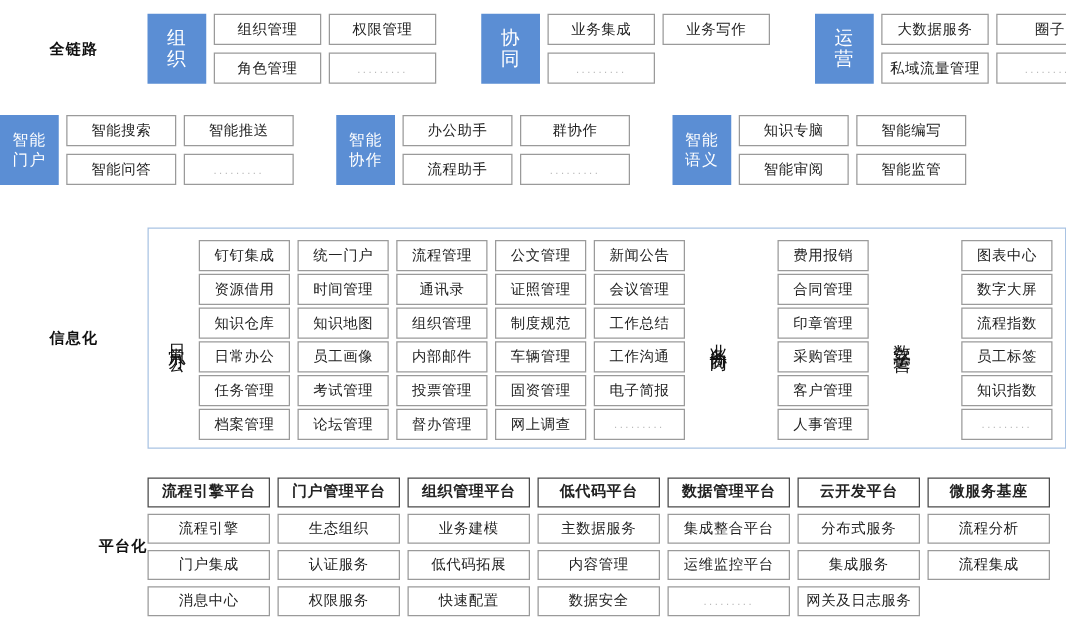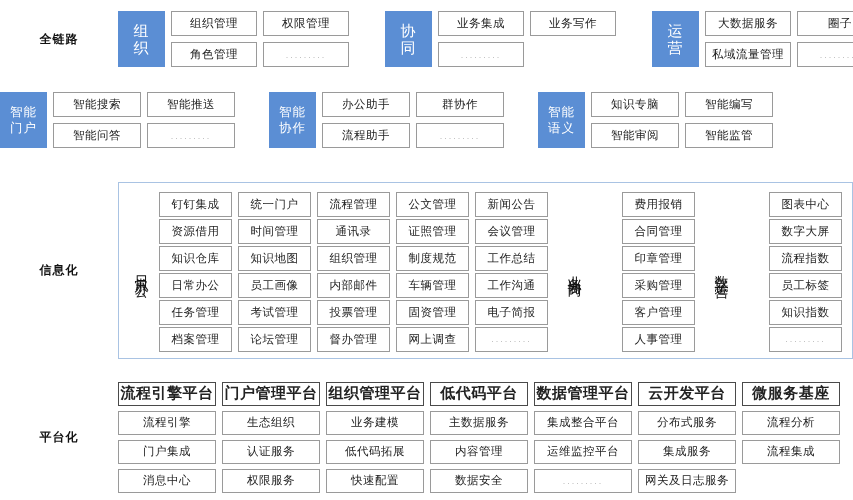--- a/index.html
+++ b/index.html
@@ -119,35 +119,35 @@
   
   .plat-grid {
     display: grid;
     grid-template-columns: repeat(7, 98px);
     grid-template-rows: repeat(4, 24px);
     gap: 5px 6px;
   }
   .cell.head {
     border: 1px solid #4a4a4a;
     font-weight: bold;
-    font-size: 15px;
+    font-size: 12px;
     height: 24px;
   }
   .plat-grid .cell { height: 24px; }
 
   
   #chain-row   { position: absolute; left: 0;  top: 8px;  }
   #ai-row      { position: absolute; left: 0;  top: 92px; }
   #info-row    { position: absolute; left: 0;  top: 170px;}
   #plat-row    { position: absolute; left: 0;  top: 378px;}
 
   #chain-row .row-label { line-height: 62px; }
   #ai-row .row-label    { line-height: 58px; }
   #info-row .row-label  { line-height: 200px; }
-  #plat-row .row-label  { line-height: 118px; }
+  #plat-row .row-label  { line-height: 118px; text-align: right; }
 </style>
 </head>
 <body>
 
 <div class="row" id="chain-row">
   <div class="row-label">全链路</div>
   <div class="row-body chain-row" id="chain-body">
       <div class="group" style="margin-right: 36px;">
         <div class="pillar">
           <span>组</span>

